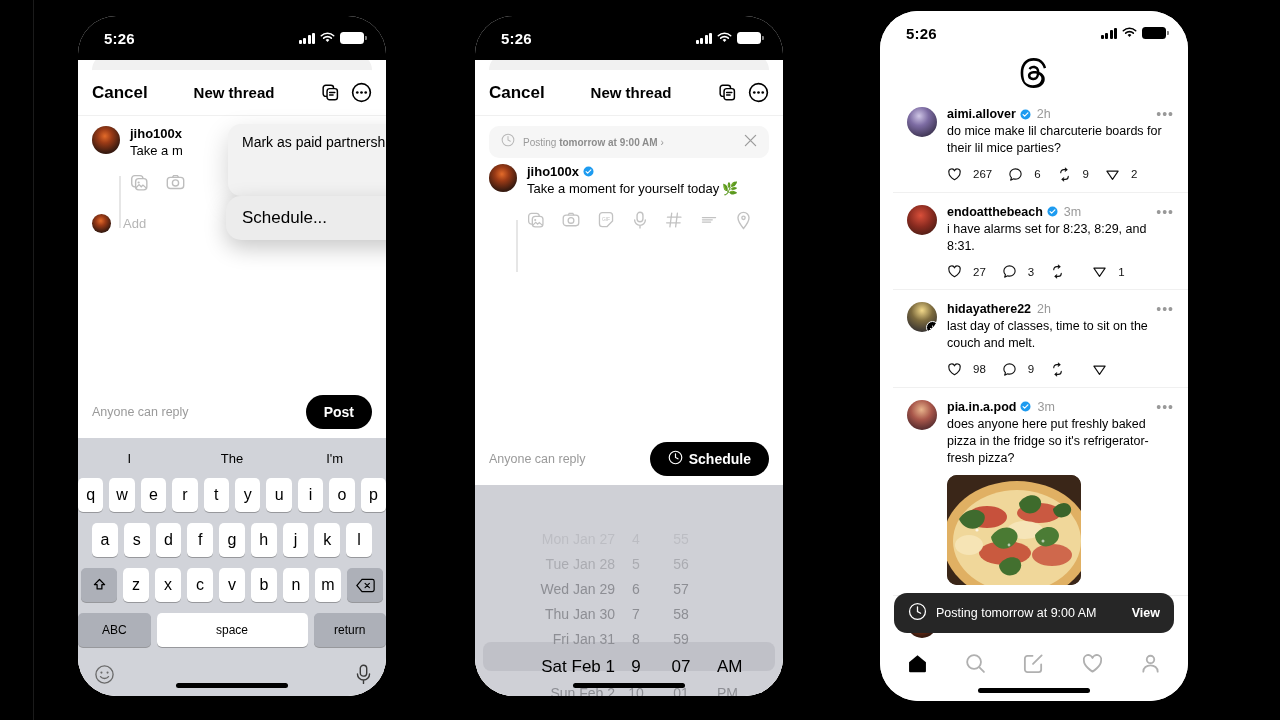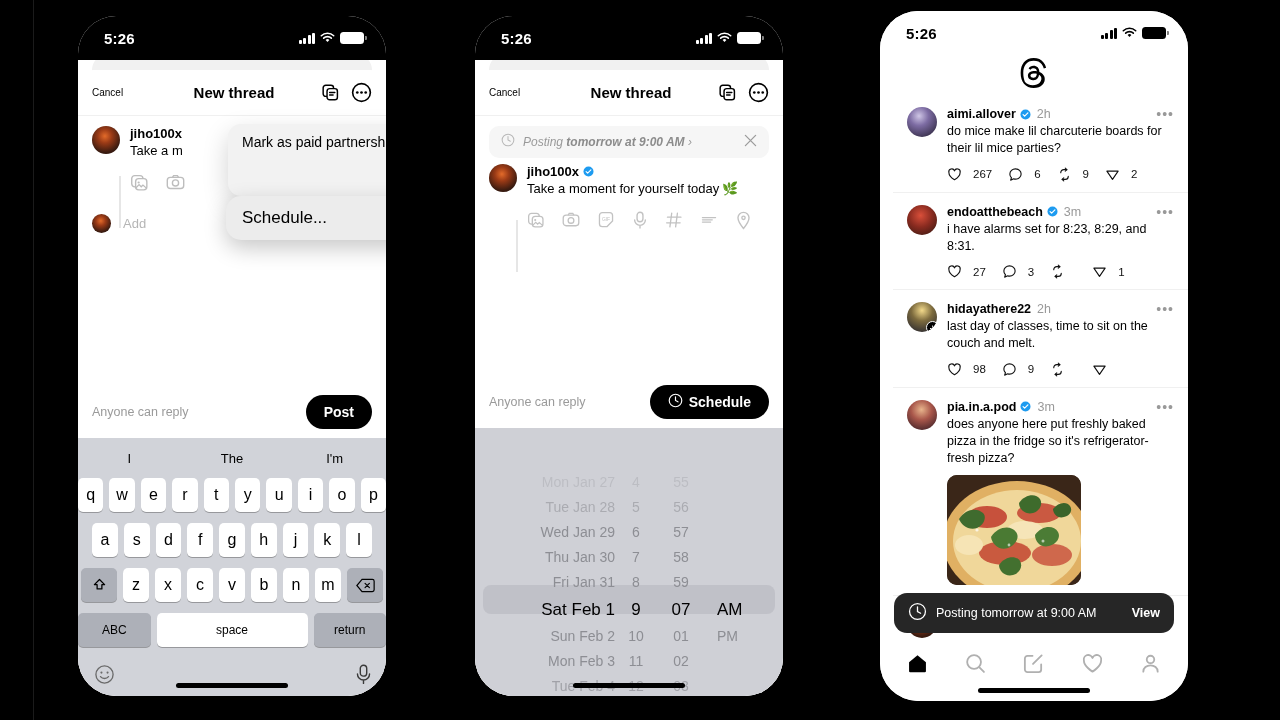--- a/index.html
+++ b/index.html
@@ -78,36 +78,36 @@
   }
   .sheet {
     position: absolute; left: 0; right: 0; top: 54px; bottom: 0;
     background: #fff; border-radius: 16px 16px 0 0; z-index: 10;
     display: flex; flex-direction: column;
   }
   .sheet-head {
     height: 46px; display: flex; align-items: center; padding: 0 14px;
     border-bottom: 1px solid #f0f0f0; position: relative;
   }
-  .sheet-cancel { font-size: 10px; color: #000; }
+  .sheet-cancel { font-size: 17px; color: #000; font-weight: bold; }
   .sheet-title {
     position: absolute; left: 4px; right: 0; text-align: center;
     font-size: 15px; font-weight: 700; pointer-events: none;
   }
   .sheet-actions { margin-left: auto; display: flex; align-items: center; gap: 11px; z-index: 2; }
 
   .icon-btn { display: flex; align-items: center; justify-content: center; }
 
   
   .composer { flex: 1; position: relative; padding: 10px 0 0 0; overflow: hidden; }
   .pending-chip {
     margin: 0 14px 6px 14px; height: 32px; background: #f6f6f6; border-radius: 10px;
     display: flex; align-items: center; padding: 0 12px; gap: 8px;
   }
-  .chip-text { font-size: 12px; color: #9a9a9a; font-style: italic; }
+  .chip-text { font-size: 10px; color: #9a9a9a; }
   .chip-text b { color: #8c8c8c; font-weight: 700; }
   .chip-x { margin-left: auto; }
 
   .post-row { display: flex; padding: 0 14px; gap: 10px; }
   .avatar {
     width: 28px; height: 28px; border-radius: 50%; flex: none;
     background: radial-gradient(circle at 46% 36%, #e36b2a 0%, #9a3a16 30%, #3a1b10 70%, #24120c 100%);
     position: relative; overflow: hidden;
   }
   .avatar.small { width: 19px; height: 19px; }
@@ -554,21 +554,21 @@
             <span>
               <svg width="15" height="15" viewBox="0 0 22 22">
                   <circle cx="11" cy="11" r="9.2" fill="none" stroke="#fff" stroke-width="1.7"></circle>
                   <path d="M11 5.6V11l3.6 2" fill="none" stroke="#fff" stroke-width="1.7" stroke-linecap="round"></path>
                 </svg>
             </span>
             <span>Schedule</span>
           </div>
         </div>
 
-        <div class="picker" style="height:268px;">
+        <div class="picker" style="height:211px;">
           <div class="picker-sel" style="top:157px; transform:none;"></div>
           <div class="pcols" style="padding-top:42px;">
             <div class="pcol days">
               <div class="pitem" style="opacity:.28">Mon Jan 27</div>
               <div class="pitem" style="opacity:.55">Tue Jan 28</div>
               <div class="pitem">Wed Jan 29</div>
               <div class="pitem">Thu Jan 30</div>
               <div class="pitem">Fri Jan 31</div>
               <div class="pitem sel">Sat Feb 1</div>
               <div class="pitem">Sun Feb 2</div>

